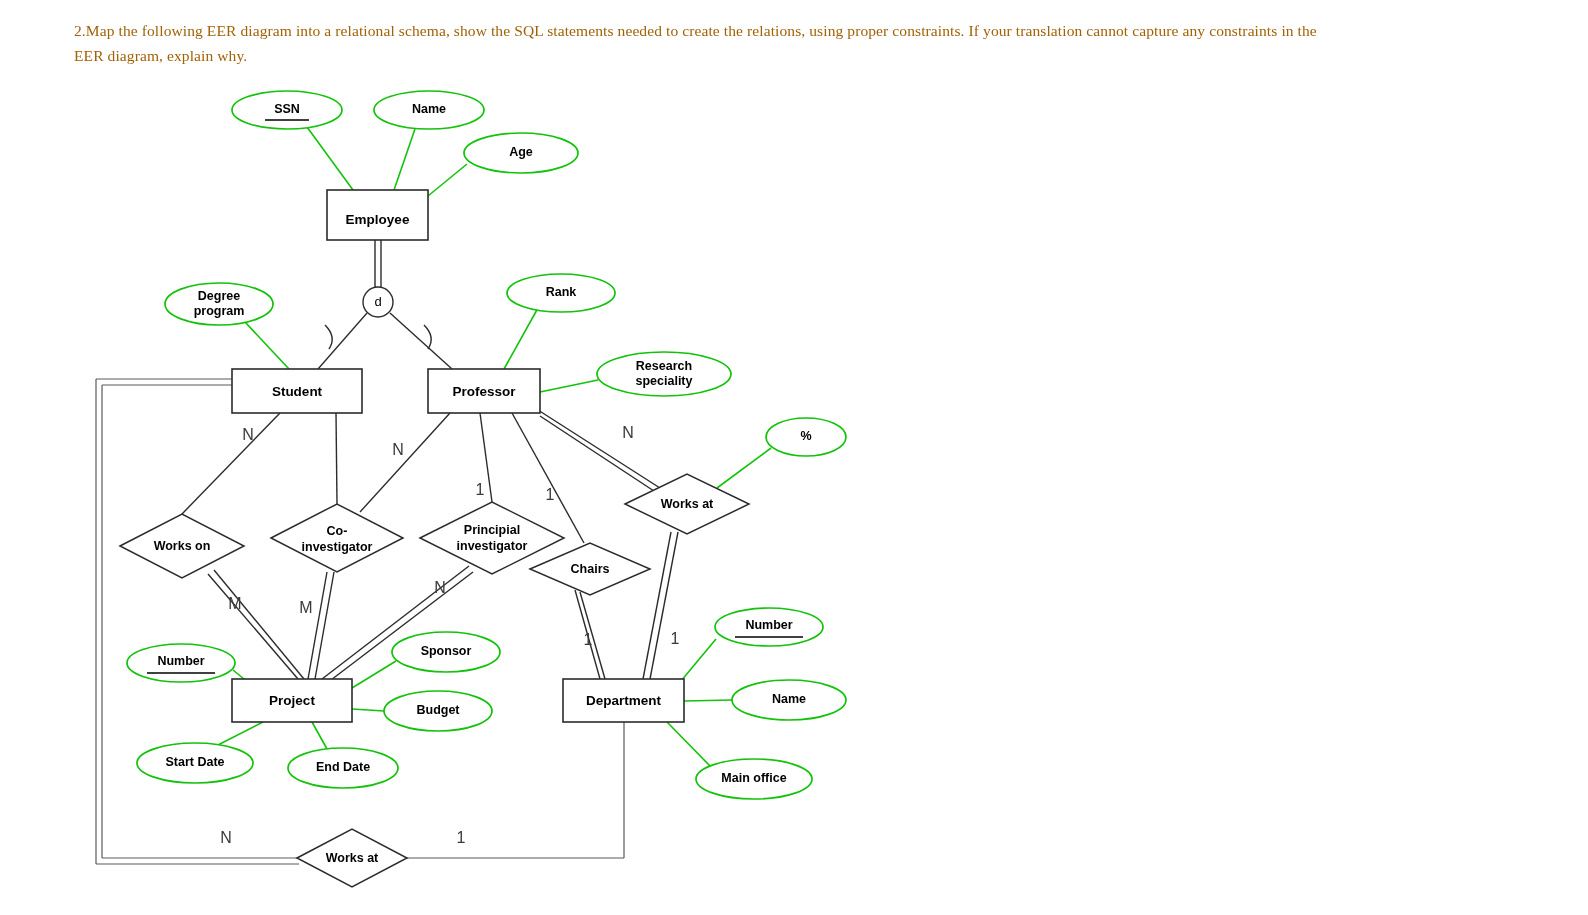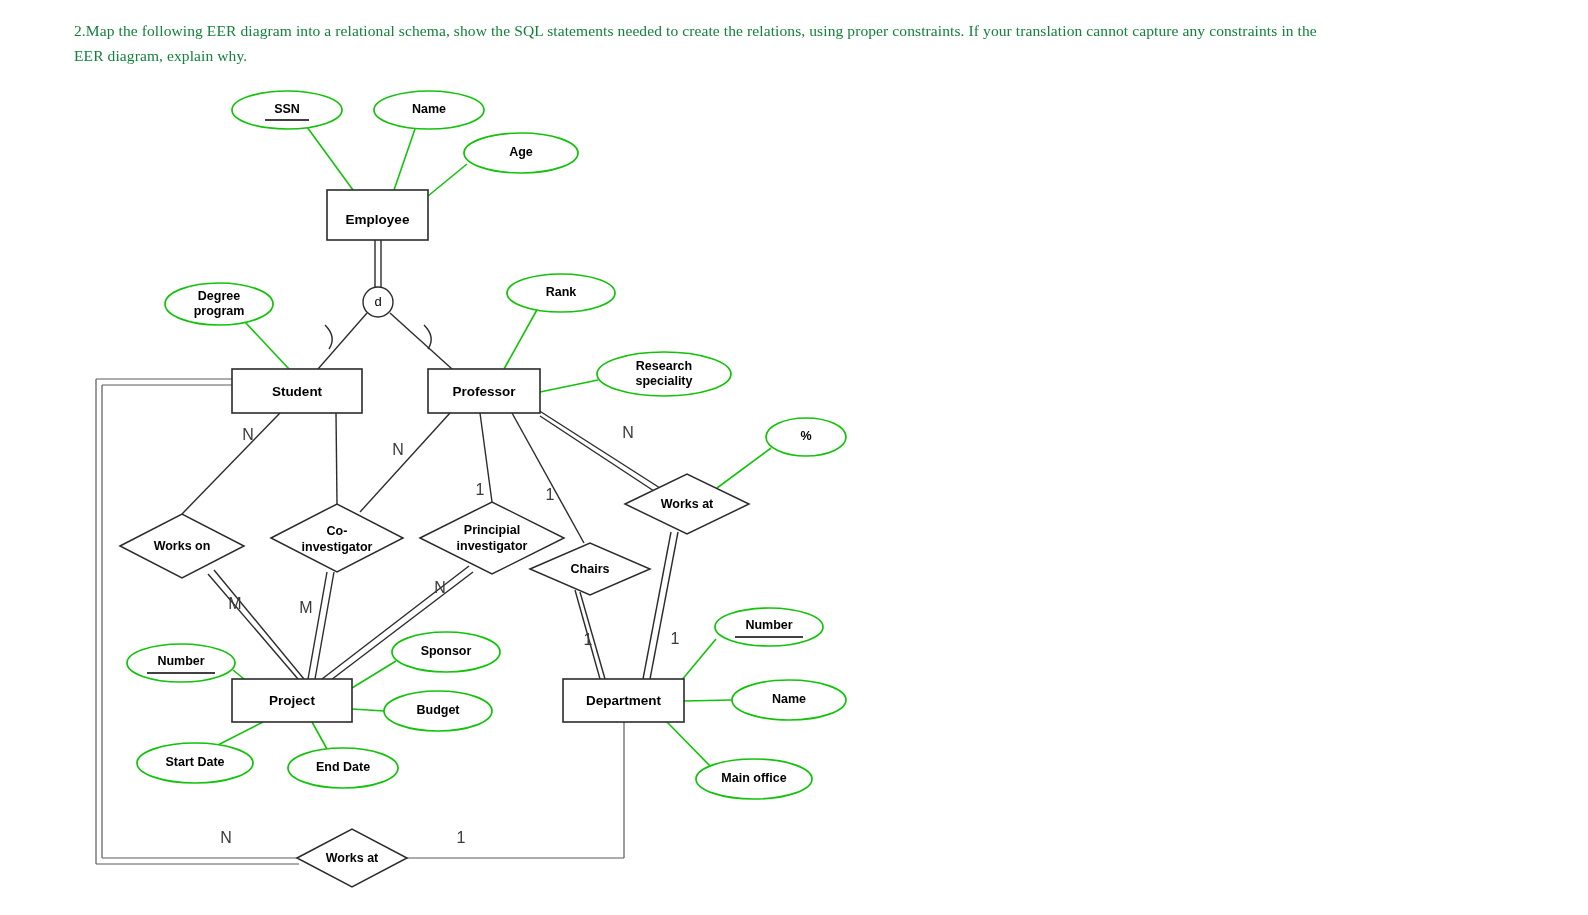--- a/index.html
+++ b/index.html
@@ -22,21 +22,21 @@
     height: 915px;
   }
   .question {
     position: absolute;
     left: 74px;
     top: 18px;
     width: 1250px;
     font-family: "Liberation Serif", serif;
     font-size: 15.5px;
     line-height: 1.62;
-    color: #15803d;
+    color: #a16207;
     letter-spacing: 0.1px;
   }
   #diagram {
     position: absolute;
     left: 0;
     top: 0;
   }
   .ent-label {
     font-family: "Liberation Sans", sans-serif;
     font-size: 13.5px;

